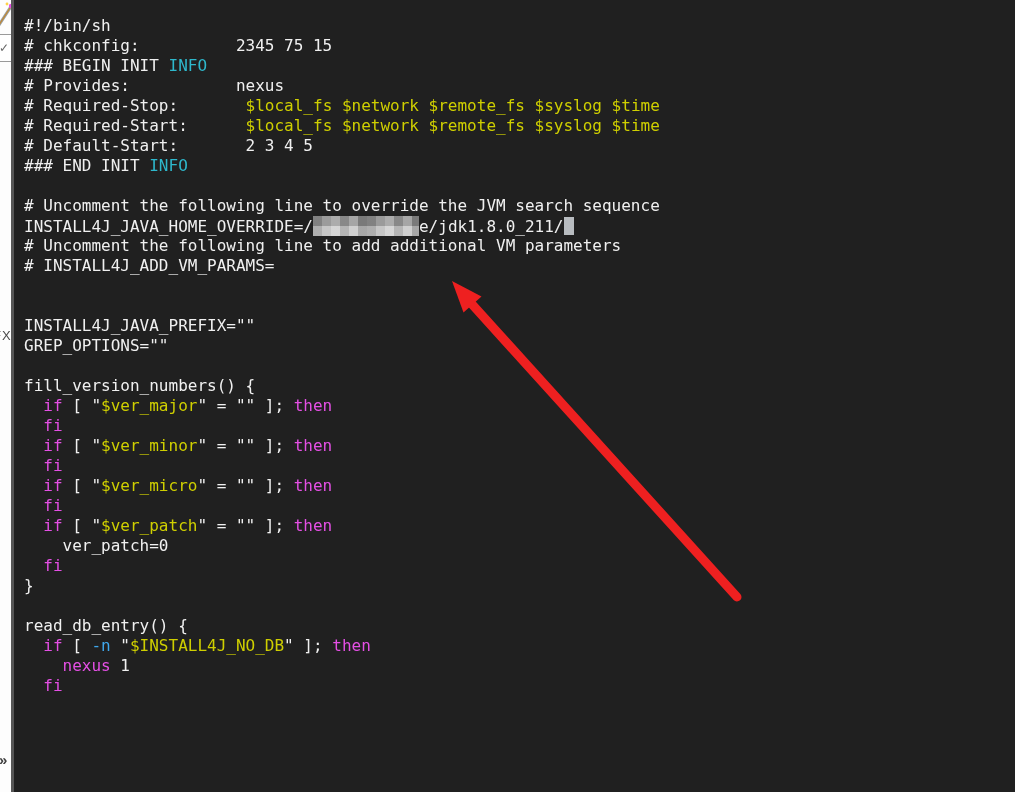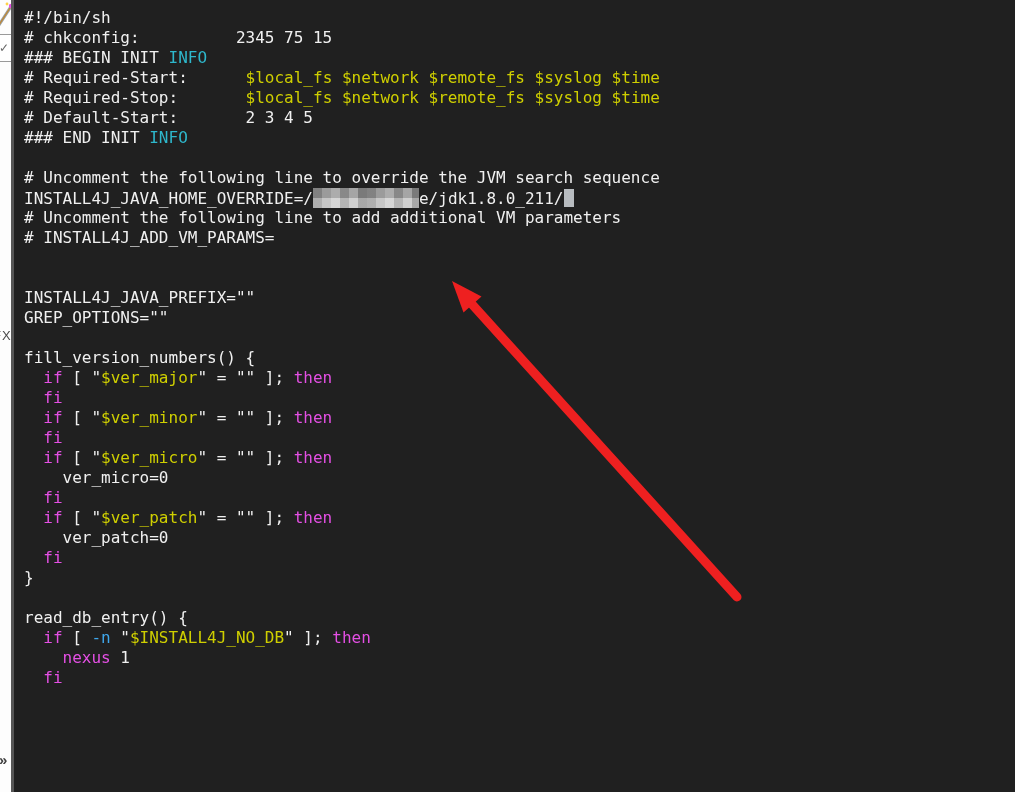--- a/index.html
+++ b/index.html
@@ -27,21 +27,21 @@
     font:13px "Liberation Sans",sans-serif;letter-spacing:1px;
   }
   .expand-icon{
     position:absolute;left:-1px;top:751px;color:#3f3f3f;
     font:bold 15px "Liberation Sans",sans-serif;
   }
 
   
   .terminal{
     position:absolute;left:17px;top:0;right:0;bottom:0;background:var(--background);
-    padding:8px 0 0 7px;overflow:hidden;
+    padding:16px 0 0 7px;overflow:hidden;
   }
   .line{height:20px;line-height:20px;font-size:16px;white-space:pre;color:var(--foreground);}
   .seg-w{color:var(--foreground);}
   .seg-y{color:var(--yellow);}
   .seg-m{color:var(--magenta);}
   .seg-c{color:var(--cyan);}
   .seg-b{color:var(--blue);}
   .mosaic{
     display:inline-block;width:106px;height:20px;vertical-align:-4px;
     background:
@@ -72,41 +72,41 @@
   </div>
   <div class="fx-label">FX</div>
   <div class="expand-icon">»</div>
 </div>
 
 <div class="terminal">
   <div>
       <div class="line"><span class="seg-w">#!/bin/sh</span></div>
       <div class="line"><span class="seg-w"># chkconfig:          2345 75 15</span></div>
       <div class="line"><span class="seg-w">### BEGIN INIT </span><span class="seg-c">INFO</span></div>
+      <div class="line"><span class="seg-w"># Provides:           nexus</span></div>
+      <div class="line"><span class="seg-w"># Required-Stop:       </span><span class="seg-y">$local_fs $network $remote_fs $syslog $time</span></div>
       <div class="line"><span class="seg-w"># Required-Start:      </span><span class="seg-y">$local_fs $network $remote_fs $syslog $time</span></div>
-      <div class="line"><span class="seg-w"># Required-Stop:       </span><span class="seg-y">$local_fs $network $remote_fs $syslog $time</span></div>
       <div class="line"><span class="seg-w"># Default-Start:       2 3 4 5</span></div>
       <div class="line"><span class="seg-w">### END INIT </span><span class="seg-c">INFO</span></div>
       <div class="line"></div>
       <div class="line"><span class="seg-w"># Uncomment the following line to override the JVM search sequence</span></div>
       <div class="line"><span class="seg-w">INSTALL4J_JAVA_HOME_OVERRIDE=/</span><span class="mosaic"></span><span class="seg-w">e/jdk1.8.0_211/</span><span class="cursor"></span></div>
       <div class="line"><span class="seg-w"># Uncomment the following line to add additional VM parameters</span></div>
       <div class="line"><span class="seg-w"># INSTALL4J_ADD_VM_PARAMS=</span></div>
       <div class="line"></div>
       <div class="line"></div>
       <div class="line"><span class="seg-w">INSTALL4J_JAVA_PREFIX=""</span></div>
       <div class="line"><span class="seg-w">GREP_OPTIONS=""</span></div>
       <div class="line"></div>
       <div class="line"><span class="seg-w">fill_version_numbers() {</span></div>
       <div class="line"><span class="seg-w">  </span><span class="seg-m">if</span><span class="seg-w"> [ "</span><span class="seg-y">$ver_major</span><span class="seg-w">" = "" ]; </span><span class="seg-m">then</span></div>
       <div class="line"><span class="seg-w">  </span><span class="seg-m">fi</span></div>
       <div class="line"><span class="seg-w">  </span><span class="seg-m">if</span><span class="seg-w"> [ "</span><span class="seg-y">$ver_minor</span><span class="seg-w">" = "" ]; </span><span class="seg-m">then</span></div>
       <div class="line"><span class="seg-w">  </span><span class="seg-m">fi</span></div>
       <div class="line"><span class="seg-w">  </span><span class="seg-m">if</span><span class="seg-w"> [ "</span><span class="seg-y">$ver_micro</span><span class="seg-w">" = "" ]; </span><span class="seg-m">then</span></div>
-      <div class="line"><span class="seg-w">    ver_micro=0</span></div>
       <div class="line"><span class="seg-w">  </span><span class="seg-m">fi</span></div>
       <div class="line"><span class="seg-w">  </span><span class="seg-m">if</span><span class="seg-w"> [ "</span><span class="seg-y">$ver_patch</span><span class="seg-w">" = "" ]; </span><span class="seg-m">then</span></div>
       <div class="line"><span class="seg-w">    ver_patch=0</span></div>
       <div class="line"><span class="seg-w">  </span><span class="seg-m">fi</span></div>
       <div class="line"><span class="seg-w">}</span></div>
       <div class="line"></div>
       <div class="line"><span class="seg-w">read_db_entry() {</span></div>
       <div class="line"><span class="seg-w">  </span><span class="seg-m">if</span><span class="seg-w"> [ </span><span class="seg-b">-n</span><span class="seg-w"> "</span><span class="seg-y">$INSTALL4J_NO_DB</span><span class="seg-w">" ]; </span><span class="seg-m">then</span></div>
       <div class="line"><span class="seg-w">    </span><span class="seg-m">nexus</span><span class="seg-w"> 1</span></div>
       <div class="line"><span class="seg-w">  </span><span class="seg-m">fi</span></div>

